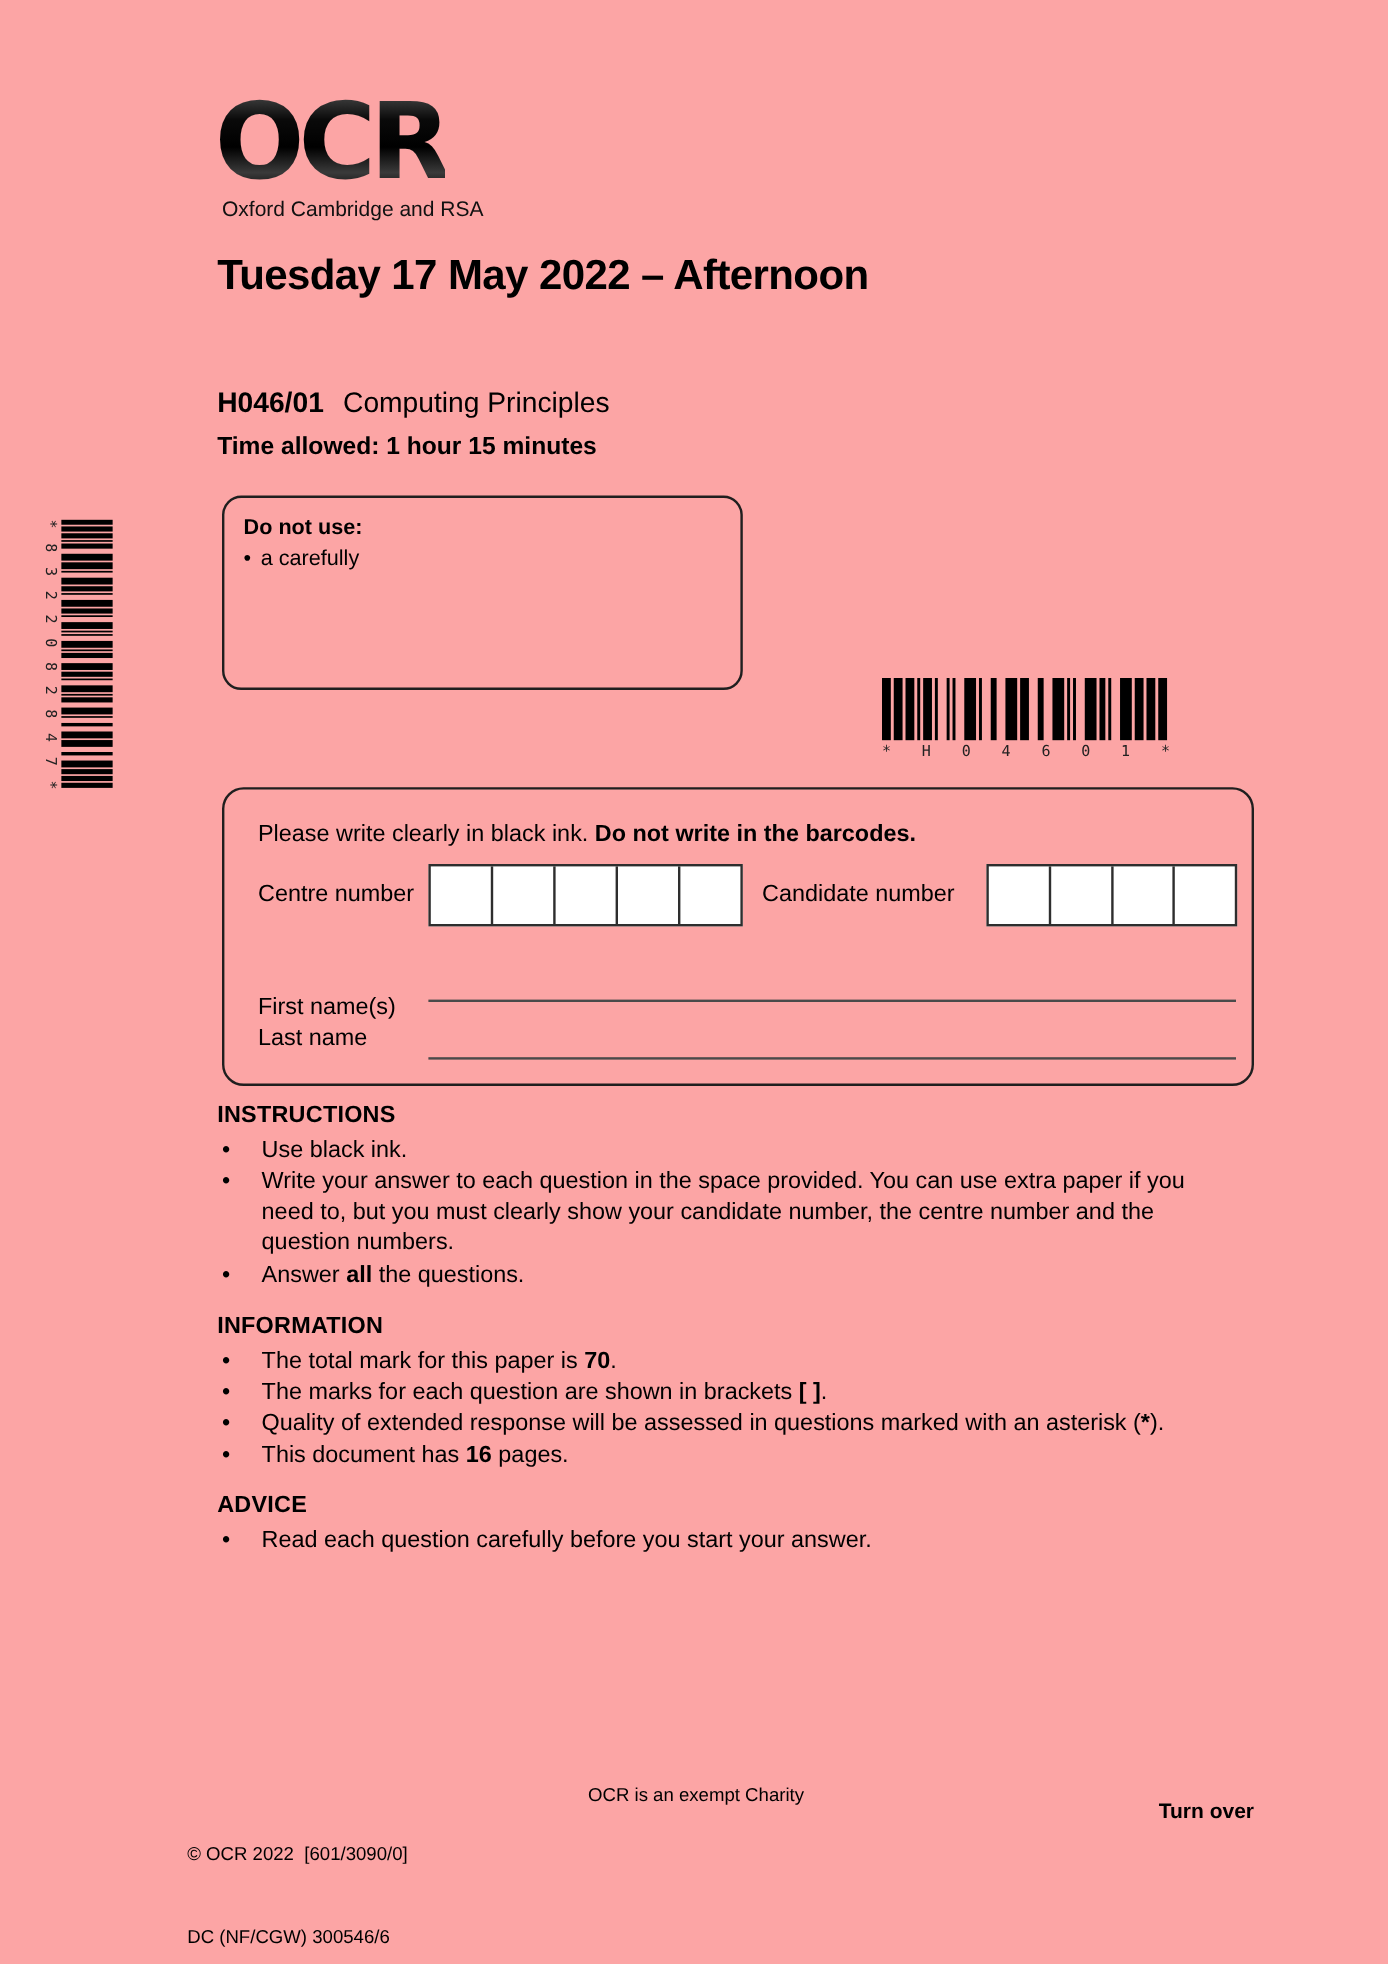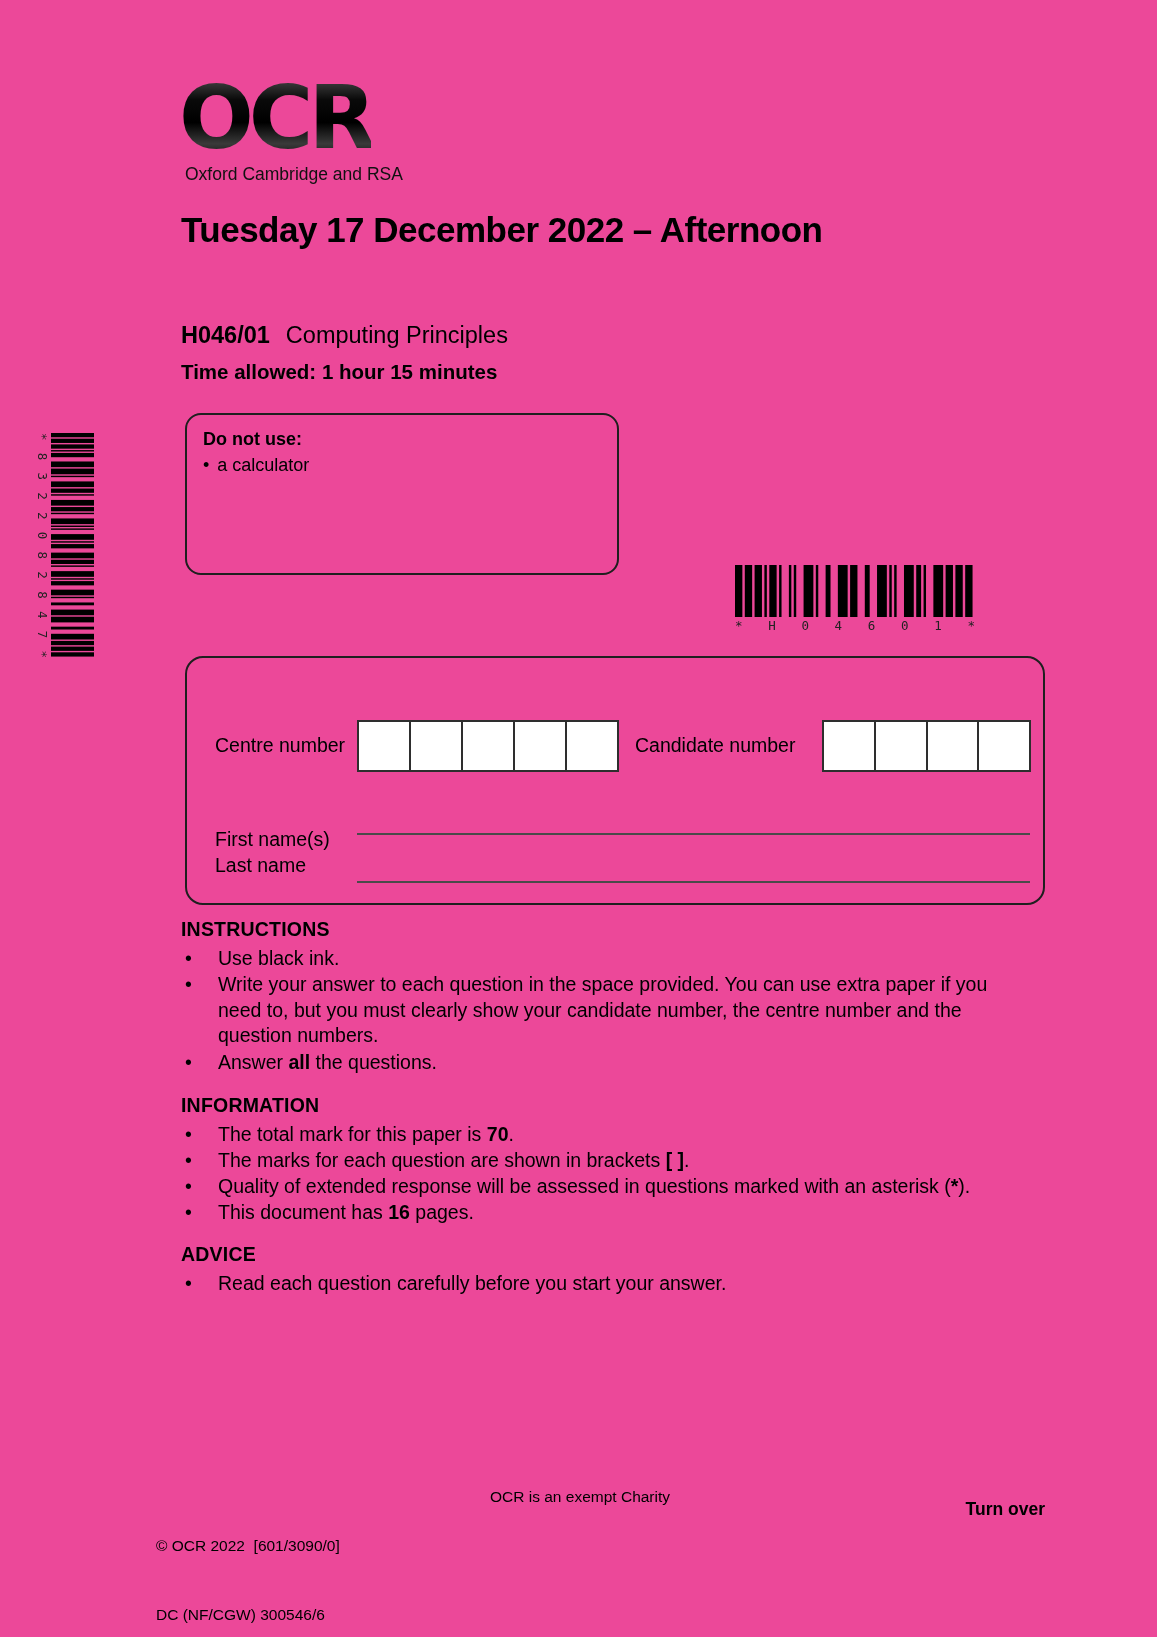--- a/index.html
+++ b/index.html
@@ -1,19 +1,19 @@
 <!DOCTYPE html>
 <html><head>
 <meta charset="utf-8">
 <style>
   html,body{margin:0;padding:0;background:#888;}
   .page{
     position:relative;
     width:1157px;height:1637px;
-    background:#ec4899;
+    background:#fca5a5;
     font-family:"Liberation Sans", sans-serif;
     color:#000;
     overflow:hidden;
     margin:0 auto;
   }
   .abs{position:absolute;}
 
   
   .logo-text{
     left:179px;top:72px;
@@ -90,30 +90,30 @@
   .footer-center{left:490px;top:1488px;font-size:15.5px;}
   .turn-over{right:112px;top:1499px;font-size:17.5px;font-weight:bold;}
 </style>
 </head>
 <body>
 
 <div class="page">
 
   <div class="abs logo-text">OCR</div>
   <div class="abs logo-subtitle">Oxford Cambridge and RSA</div>
-  <div class="abs title">Tuesday 17 December 2022 – Afternoon</div>
+  <div class="abs title">Tuesday 17 May 2022 – Afternoon</div>
   <div class="abs paper-line">
     <span class="paper-code">H046/01</span><span>Computing Principles</span>
   </div>
   <div class="abs time-allowed">Time allowed: 1 hour 15 minutes</div>
 
   <div class="abs do-not-use-box">
     <div class="do-not-use-heading">Do not use:</div>
     <div class="do-not-use-item">
-      <span class="bullet">•</span><span>a calculator</span>
+      <span class="bullet">•</span><span>a carefully</span>
     </div>
   </div>
 
   <div class="abs left-barcode"><svg width="43" height="225">
         <rect x="0" y="0" width="43" height="4.272151898734178" fill="#000"></rect>
         <rect x="0" y="5.69620253164557" width="43" height="4.272151898734178" fill="#000"></rect>
         <rect x="0" y="11.39240506329114" width="43" height="4.272151898734178" fill="#000"></rect>
         <rect x="0" y="17.08860759493671" width="43" height="1.4240506329113924" fill="#000"></rect>
         <rect x="0" y="19.936708860759495" width="43" height="4.272151898734178" fill="#000"></rect>
         <rect x="0" y="28.48101265822785" width="43" height="5.69620253164557" fill="#000"></rect>
@@ -194,20 +194,23 @@
       <span>H</span>
       <span>0</span>
       <span>4</span>
       <span>6</span>
       <span>0</span>
       <span>1</span>
       <span>*</span>
     </div>
 
   <div class="abs candidate-box">
+    <div class="cand-intro">
+      <span>Please write clearly in black ink. </span><span class="b">Do not write in the barcodes.</span>
+    </div>
     <div class="centre-label">Centre number</div>
     <div class="cellgroup centre-cells">
       <div class="cell"></div>
       <div class="cell"></div>
       <div class="cell"></div>
       <div class="cell"></div>
       <div class="cell"></div>
     </div>
     <div class="candidate-label">Candidate number</div>
     <div class="cellgroup candidate-cells">

